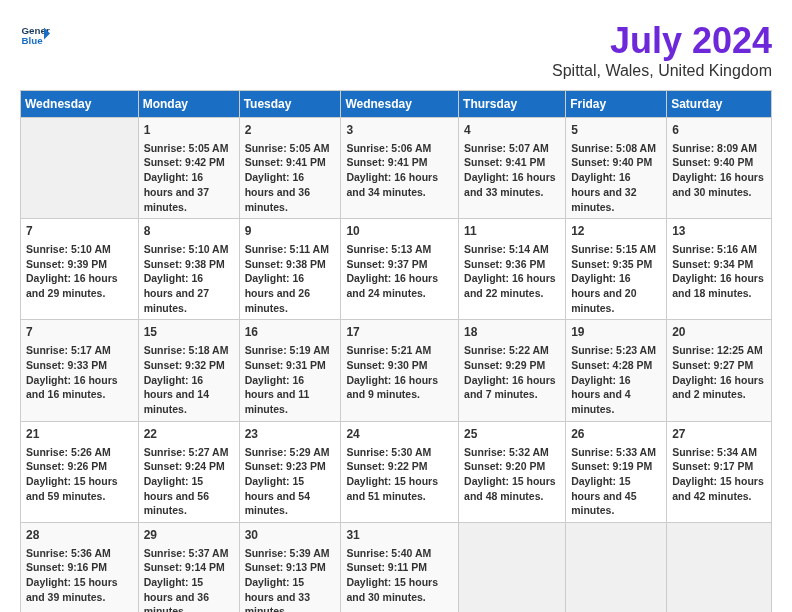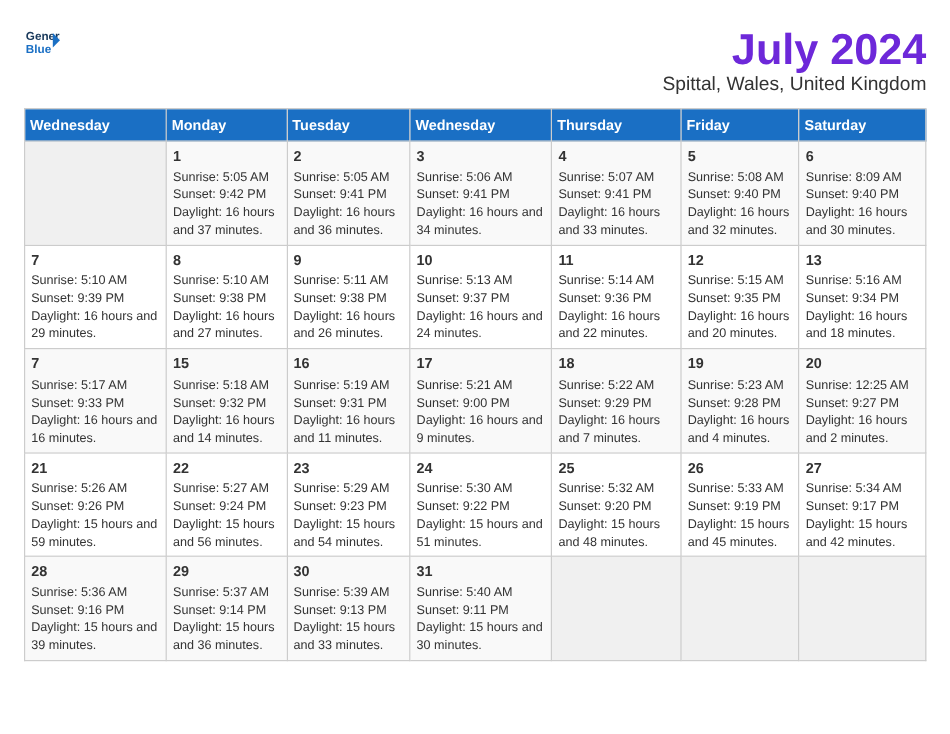--- a/index.html
+++ b/index.html
@@ -72,20 +72,21 @@
     }
     .day-number {
       font-weight: bold;
       font-size: 12px;
       display: block;
       margin-bottom: 2px;
     }
     .cell-content {
       font-size: 10.5px;
       color: #333;
+      font-weight: bold;
     }
     .empty-cell {
       background-color: #f0f0f0;
     }
   </style>
 </head>
 <body>
 
 <div class="header-section">
   <div class="logo">
@@ -228,35 +229,35 @@
         <td>
           <span class="day-number">16</span>
           <div class="cell-content">Sunrise: 5:19 AM
 Sunset: 9:31 PM
 Daylight: 16 hours
 and 11 minutes.</div>
         </td>
         <td>
           <span class="day-number">17</span>
           <div class="cell-content">Sunrise: 5:21 AM
-Sunset: 9:00 PM
+Sunset: 9:30 PM
 Daylight: 16 hours
 and 9 minutes.</div>
         </td>
         <td>
           <span class="day-number">18</span>
           <div class="cell-content">Sunrise: 5:22 AM
 Sunset: 9:29 PM
 Daylight: 16 hours
 and 7 minutes.</div>
         </td>
         <td>
           <span class="day-number">19</span>
           <div class="cell-content">Sunrise: 5:23 AM
-Sunset: 9:28 PM
+Sunset: 4:28 PM
 Daylight: 16 hours
 and 4 minutes.</div>
         </td>
         <td>
           <span class="day-number">20</span>
           <div class="cell-content">Sunrise: 12:25 AM
 Sunset: 9:27 PM
 Daylight: 16 hours
 and 2 minutes.</div>
         </td>

